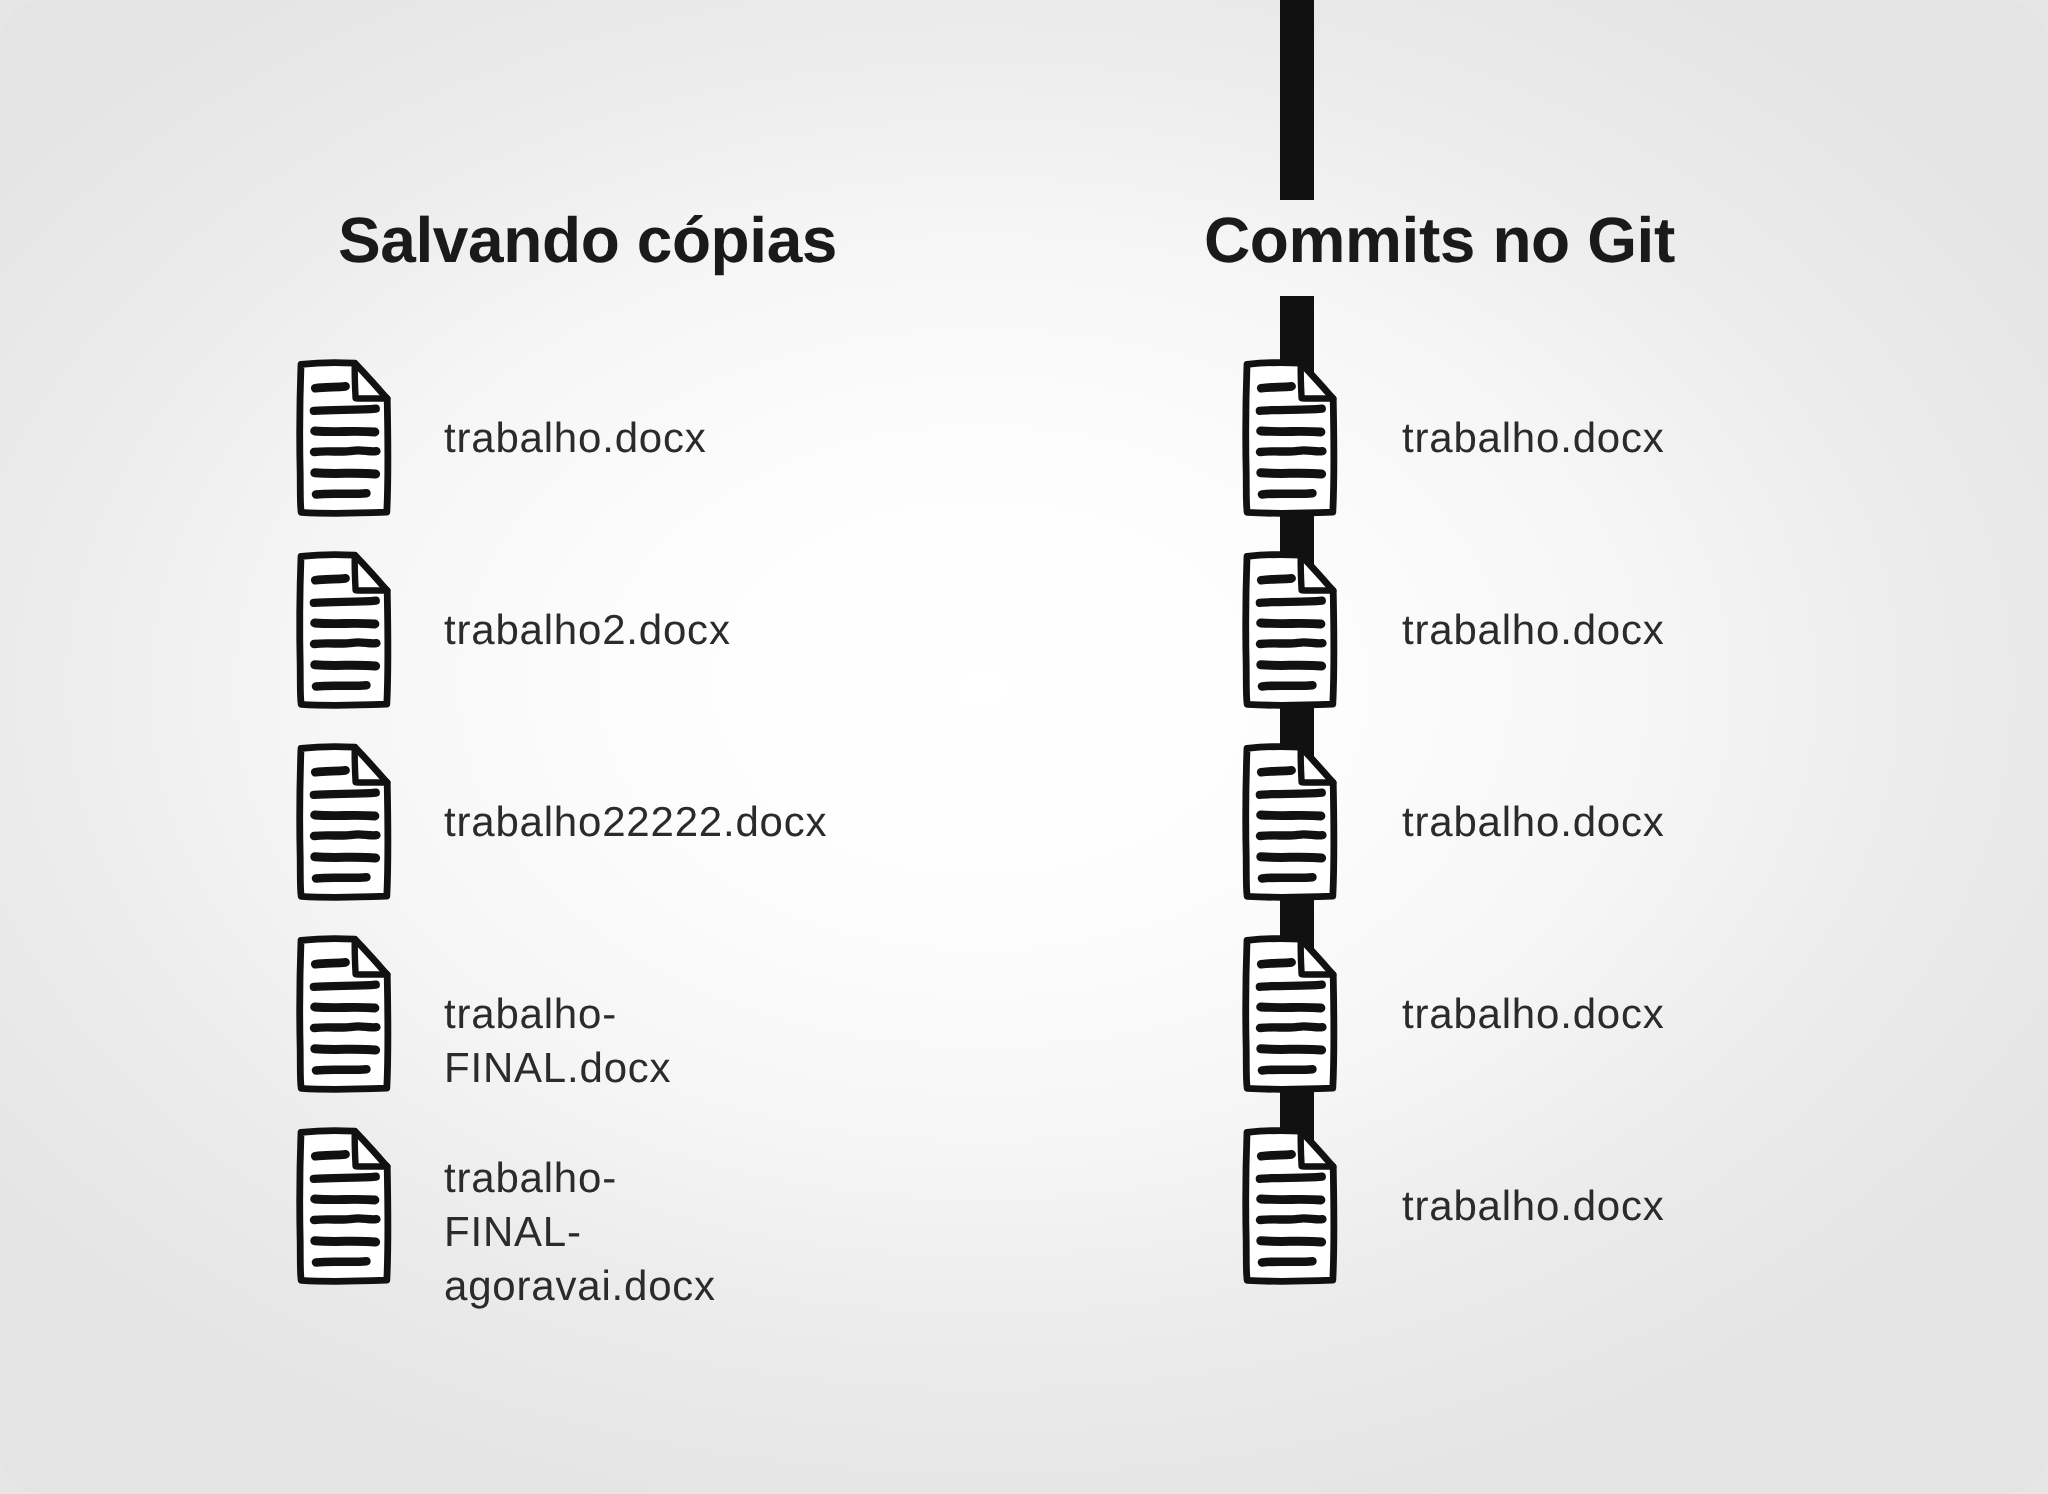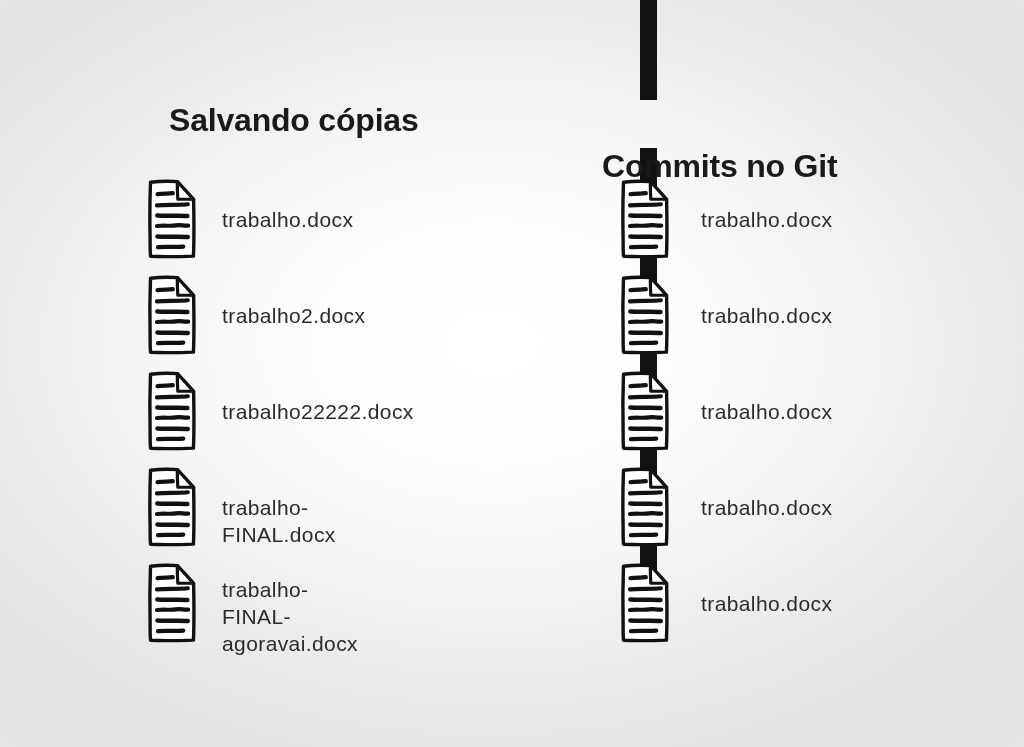--- a/index.html
+++ b/index.html
@@ -45,21 +45,21 @@
     position: absolute;
     font-family: "Liberation Sans", sans-serif;
     font-weight: bold;
     font-size: 32px;
     letter-spacing: -0.2px;
     color: #1a1a1a;
     white-space: nowrap;
     line-height: 1;
   }
   .heading-left  { left: 169px; top: 104px; }
-  .heading-right { left: 602px; top: 104px; margin-top: 46px; }
+  .heading-right { left: 602px; top: 104px; }
 
   
   .column {
     position: absolute;
     top: 178px;
   }
   .column-left  { left: 146px; }
   .column-right { left: 619px; }
 
   .file-row {

